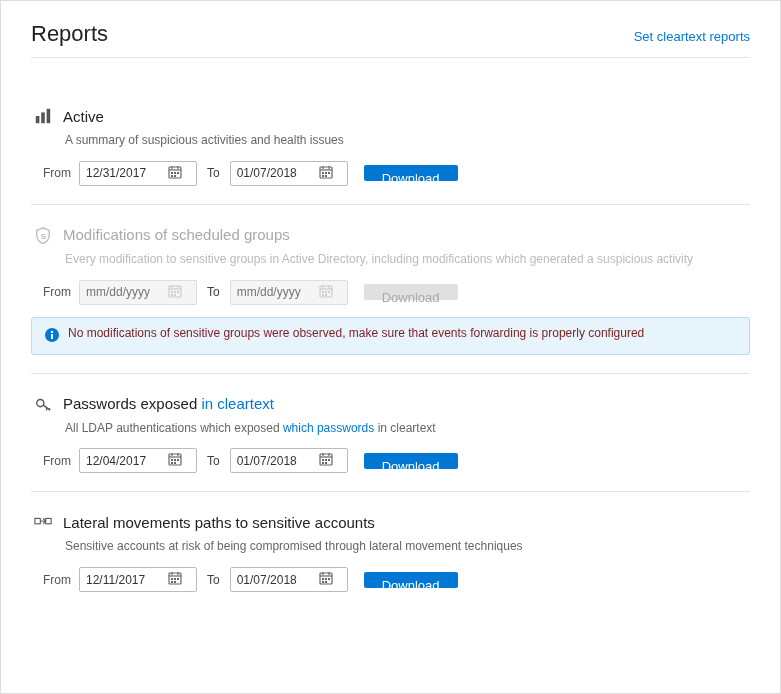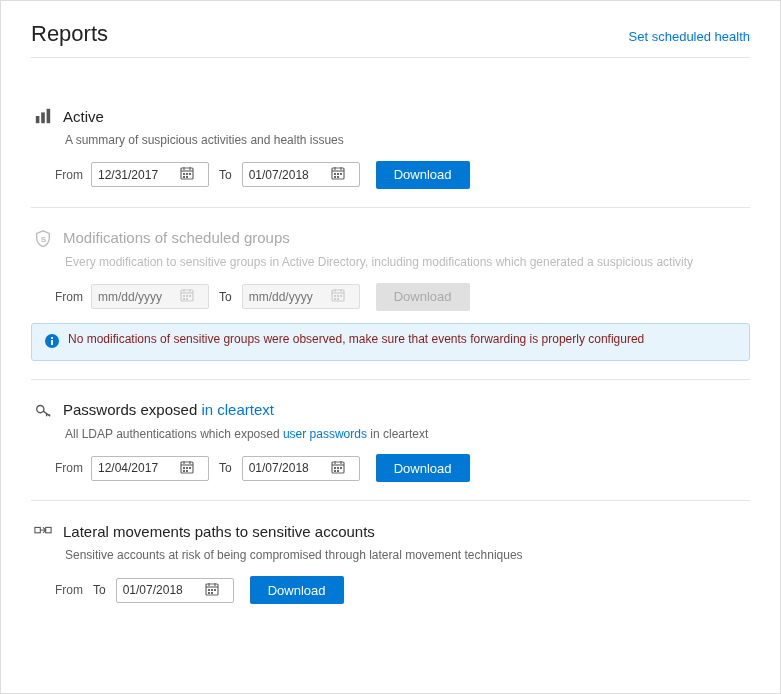--- a/index.html
+++ b/index.html
@@ -80,21 +80,21 @@
     .report-description.disabled {
       color: #bbb;
     }
     .report-description .desc-highlight {
       color: #0078d4;
     }
 
     .date-row {
       display: flex;
       align-items: center;
-      margin-left: 24px;
+      margin-left: 12px;
       gap: 8px;
     }
     .date-label {
       font-size: 12px;
       color: #555;
       width: 28px;
     }
     .date-input-wrap {
       display: flex;
       align-items: center;
@@ -135,21 +135,21 @@
 
     .download-btn {
       background: #0078d4;
       color: #fff;
       border: none;
       padding: 6px 18px;
       font-size: 13px;
       border-radius: 2px;
       cursor: pointer;
       margin-left: 8px;
-      height: 28px;
+      height: 16px;
     }
     .download-btn.disabled {
       background: #e0e0e0;
       color: #aaa;
       cursor: default;
     }
 
     .info-box {
       display: flex;
       align-items: flex-start;
@@ -176,21 +176,21 @@
       height: 18px;
     }
   </style>
 </head>
 <body>
 
 <div class="page-container">
 
   <div class="page-header">
     <h1 class="page-title">Reports</h1>
-    <a class="scheduled-link">Set scheduled health</a>
+    <a class="scheduled-link">Set cleartext reports</a>
   </div>
 
   <div id="reports-container">
       <div class="report-section">
         <div class="report-header">
           <div class="report-icon">
             <svg class="icon-svg" viewBox="0 0 20 20" fill="none" xmlns="http://www.w3.org/2000/svg">
       <rect x="2" y="10" width="4" height="8" fill="#555"></rect>
       <rect x="8" y="6" width="4" height="12" fill="#555"></rect>
       <rect x="14" y="2" width="4" height="16" fill="#555"></rect>
@@ -291,21 +291,21 @@
           <div class="report-icon">
             <svg class="icon-svg" viewBox="0 0 20 20" fill="none" xmlns="http://www.w3.org/2000/svg">
       <circle cx="7" cy="9" r="4" stroke="#555" stroke-width="1.5" fill="none"></circle>
       <line x1="10" y1="11" x2="18" y2="17" stroke="#555" stroke-width="1.5"></line>
       <line x1="14" y1="14" x2="14" y2="17" stroke="#555" stroke-width="1.5"></line>
       <line x1="16" y1="15.5" x2="18" y2="15.5" stroke="#555" stroke-width="1.5"></line>
     </svg>
           </div>
           <span class="report-title">Passwords exposed <span class="highlight">in cleartext</span></span>
         </div>
-        <div class="report-description">All LDAP authentications which exposed <span class="desc-highlight">user passwords</span> in cleartext</div>
+        <div class="report-description">All LDAP authentications which exposed <span class="desc-highlight">which passwords</span> in cleartext</div>
         <div class="date-row">
           <span class="date-label">From</span>
           <div class="date-input-wrap">
             <input type="text" class="date-input" placeholder="mm/dd/yyyy" value="12/04/2017" style="">
             <span class="cal-icon"><svg width="14" height="14" viewBox="0 0 14 14" fill="none" xmlns="http://www.w3.org/2000/svg">
     <rect x="1" y="2" width="12" height="11" rx="1" stroke="#666" stroke-width="1.2" fill="none"></rect>
     <line x1="1" y1="5" x2="13" y2="5" stroke="#666" stroke-width="1.2"></line>
     <line x1="4" y1="1" x2="4" y2="4" stroke="#666" stroke-width="1.2"></line>
     <line x1="10" y1="1" x2="10" y2="4" stroke="#666" stroke-width="1.2"></line>
     <rect x="3" y="7" width="2" height="2" fill="#666"></rect>
@@ -341,20 +341,34 @@
       <rect x="13" y="6" width="6" height="6" stroke="#555" stroke-width="1.2" fill="none"></rect>
       <line x1="7" y1="9" x2="13" y2="9" stroke="#555" stroke-width="1.2"></line>
       <polyline points="10,6 13,9 10,12" stroke="#555" stroke-width="1.2" fill="none"></polyline>
     </svg>
           </div>
           <span class="report-title">Lateral movements paths to sensitive accounts</span>
         </div>
         <div class="report-description">Sensitive accounts at risk of being compromised through lateral movement techniques</div>
         <div class="date-row">
           <span class="date-label">From</span>
+          <div class="date-input-wrap">
+            <input type="text" class="date-input" placeholder="mm/dd/yyyy" value="12/11/2017" style="">
+            <span class="cal-icon"><svg width="14" height="14" viewBox="0 0 14 14" fill="none" xmlns="http://www.w3.org/2000/svg">
+    <rect x="1" y="2" width="12" height="11" rx="1" stroke="#666" stroke-width="1.2" fill="none"></rect>
+    <line x1="1" y1="5" x2="13" y2="5" stroke="#666" stroke-width="1.2"></line>
+    <line x1="4" y1="1" x2="4" y2="4" stroke="#666" stroke-width="1.2"></line>
+    <line x1="10" y1="1" x2="10" y2="4" stroke="#666" stroke-width="1.2"></line>
+    <rect x="3" y="7" width="2" height="2" fill="#666"></rect>
+    <rect x="6" y="7" width="2" height="2" fill="#666"></rect>
+    <rect x="9" y="7" width="2" height="2" fill="#666"></rect>
+    <rect x="3" y="10" width="2" height="2" fill="#666"></rect>
+    <rect x="6" y="10" width="2" height="2" fill="#666"></rect>
+  </svg></span>
+          </div>
           <span class="to-label">To</span>
           <div class="date-input-wrap">
             <input type="text" class="date-input" placeholder="mm/dd/yyyy" value="01/07/2018" style="">
             <span class="cal-icon"><svg width="14" height="14" viewBox="0 0 14 14" fill="none" xmlns="http://www.w3.org/2000/svg">
     <rect x="1" y="2" width="12" height="11" rx="1" stroke="#666" stroke-width="1.2" fill="none"></rect>
     <line x1="1" y1="5" x2="13" y2="5" stroke="#666" stroke-width="1.2"></line>
     <line x1="4" y1="1" x2="4" y2="4" stroke="#666" stroke-width="1.2"></line>
     <line x1="10" y1="1" x2="10" y2="4" stroke="#666" stroke-width="1.2"></line>
     <rect x="3" y="7" width="2" height="2" fill="#666"></rect>
     <rect x="6" y="7" width="2" height="2" fill="#666"></rect>

